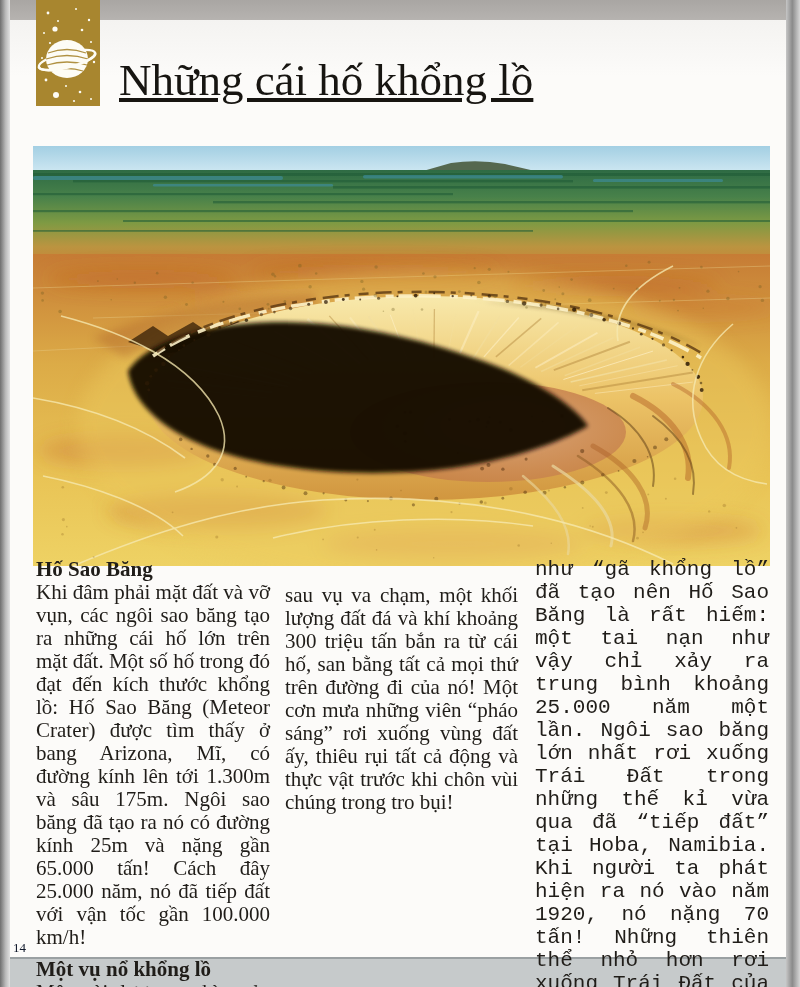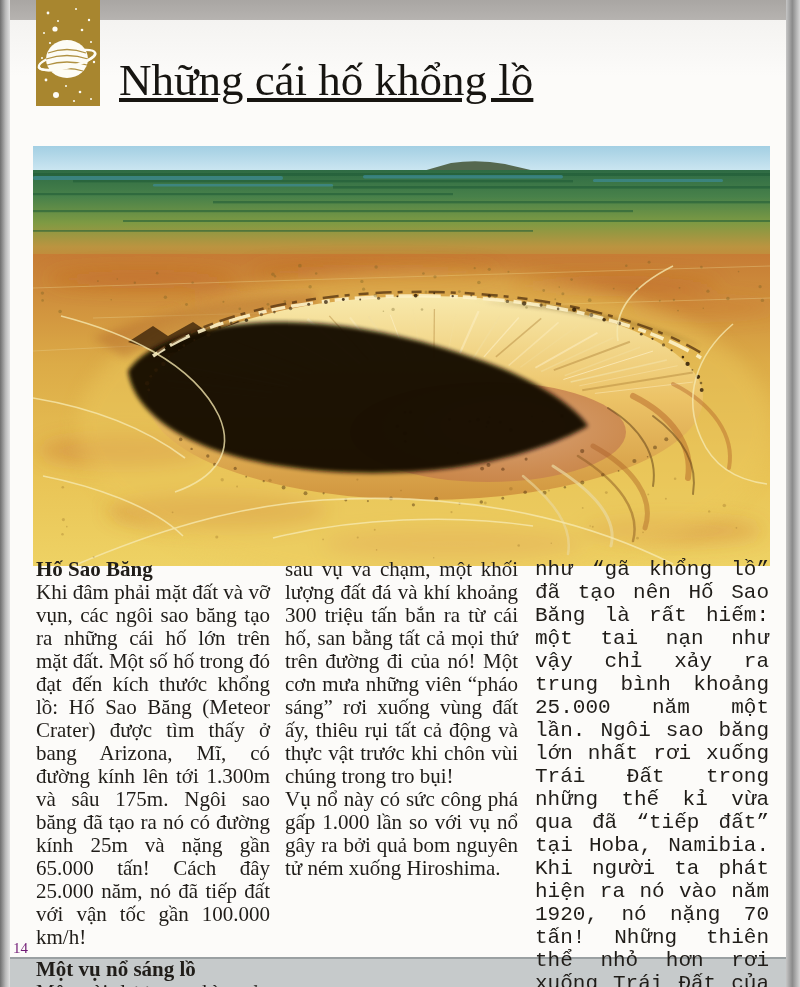--- a/index.html
+++ b/index.html
@@ -24,26 +24,26 @@
   
   .title{position:absolute;left:119px;top:56px;width:640px;
     font-size:45px;line-height:1.1;color:#171511;text-decoration:underline;}
   
   .illu{position:absolute;left:33px;top:146px;width:737px;height:420px;}
   .illu svg{display:block;width:100%;height:100%;}
   
   .col{position:absolute;top:558px;text-align:justify;
     font-size:21px;line-height:23px;color:#201d19;}
   .col-1{left:36px;width:234px;}
-  .col-2{left:285px;width:233px;}
+  .col-2{left:285px;width:233px;margin-top:26px;}
   .col-3{left:535px;width:234px;font-family:Liberation Mono, monospace;}
   .col p{margin:0;}
   .hd{font-weight:bold;}
   .gap{margin-top:9px !important;}
-  .pagenum{position:absolute;left:13px;top:940px;font-size:15px;color:#701a75;}
+  .pagenum{position:absolute;left:13px;top:940px;font-size:13px;color:#0f172a;}
 </style>
 </head>
 <body>
 
 <div class="scan-top"></div>
 <div class="scan-bottom"></div>
 <div class="scan-left"></div>
 <div class="page"></div>
 <div class="scan-right"></div>
 
@@ -443,24 +443,23 @@
         <circle cx="559.8" cy="380.7" r="0.97" fill="#7a5218" opacity="0.25"></circle>
         <circle cx="485.7" cy="399.5" r="1.27" fill="#7a5218" opacity="0.25"></circle>
         <circle cx="573.3" cy="346.6" r="1.44" fill="#7a5218" opacity="0.25"></circle>
       </g>
   </svg>
 </div>
 
 <div class="col col-1">
   <p class="hd">Hố Sao Băng</p>
   <p>Khi đâm phải mặt đất và vỡ vụn, các ngôi sao băng tạo ra những cái hố lớn trên mặt đất. Một số hố trong đó đạt đến kích thước khổng lồ: Hố Sao Băng (Meteor Crater) được tìm thấy ở bang Arizona, Mĩ, có đường kính lên tới 1.300m và sâu 175m. Ngôi sao băng đã tạo ra nó có đường kính 25m và nặng gần 65.000 tấn! Cách đây 25.000 năm, nó đã tiếp đất với vận tốc gần 100.000 km/h!</p>
-  <p class="hd gap">Một vụ nổ sáng lồ</p>
+  <p class="hd gap">Một vụ nổ khổng lồ</p>
   <p>Một vài lượng nghìn của giây</p>
 </div>
 <div class="col col-2">
   <p>sau vụ va chạm, một khối lượng đất đá và khí khoảng 300 triệu tấn bắn ra từ cái hố, san bằng tất cả mọi thứ trên đường đi của nó! Một cơn mưa những viên “pháo sáng” rơi xuống vùng đất ấy, thiêu rụi tất cả động và thực vật trước khi chôn vùi chúng trong tro bụi!</p>
-  <p>Vụ nổ này có sức công phá gấp 1.000 lần so với vụ nổ gây ra bởi quả bom nguyên tử ném xuống Hiroshima.</p>
 </div>
 <div class="col col-3">
   <p>như “gã khổng lồ” đã tạo nên Hố Sao Băng là rất hiếm: một tai nạn như vậy chỉ xảy ra trung bình khoảng 25.000 năm một lần. Ngôi sao băng lớn nhất rơi xuống Trái Đất trong những thế kỉ vừa qua đã “tiếp đất” tại Hoba, Namibia. Khi người ta phát hiện ra nó vào năm 1920, nó nặng 70 tấn! Những thiên thể nhỏ hơn rơi xuống Trái Đất của chúng ta rất thường xuyên: mỗi năm có khoảng 10.000 vật thể ngoài Trái Đất rơi xuống Hành Tinh Xanh, phần lớn là “hạ cánh” tại các đại dương.</p>
 </div>
 
 <div class="pagenum">14</div>
 
 </body></html>

